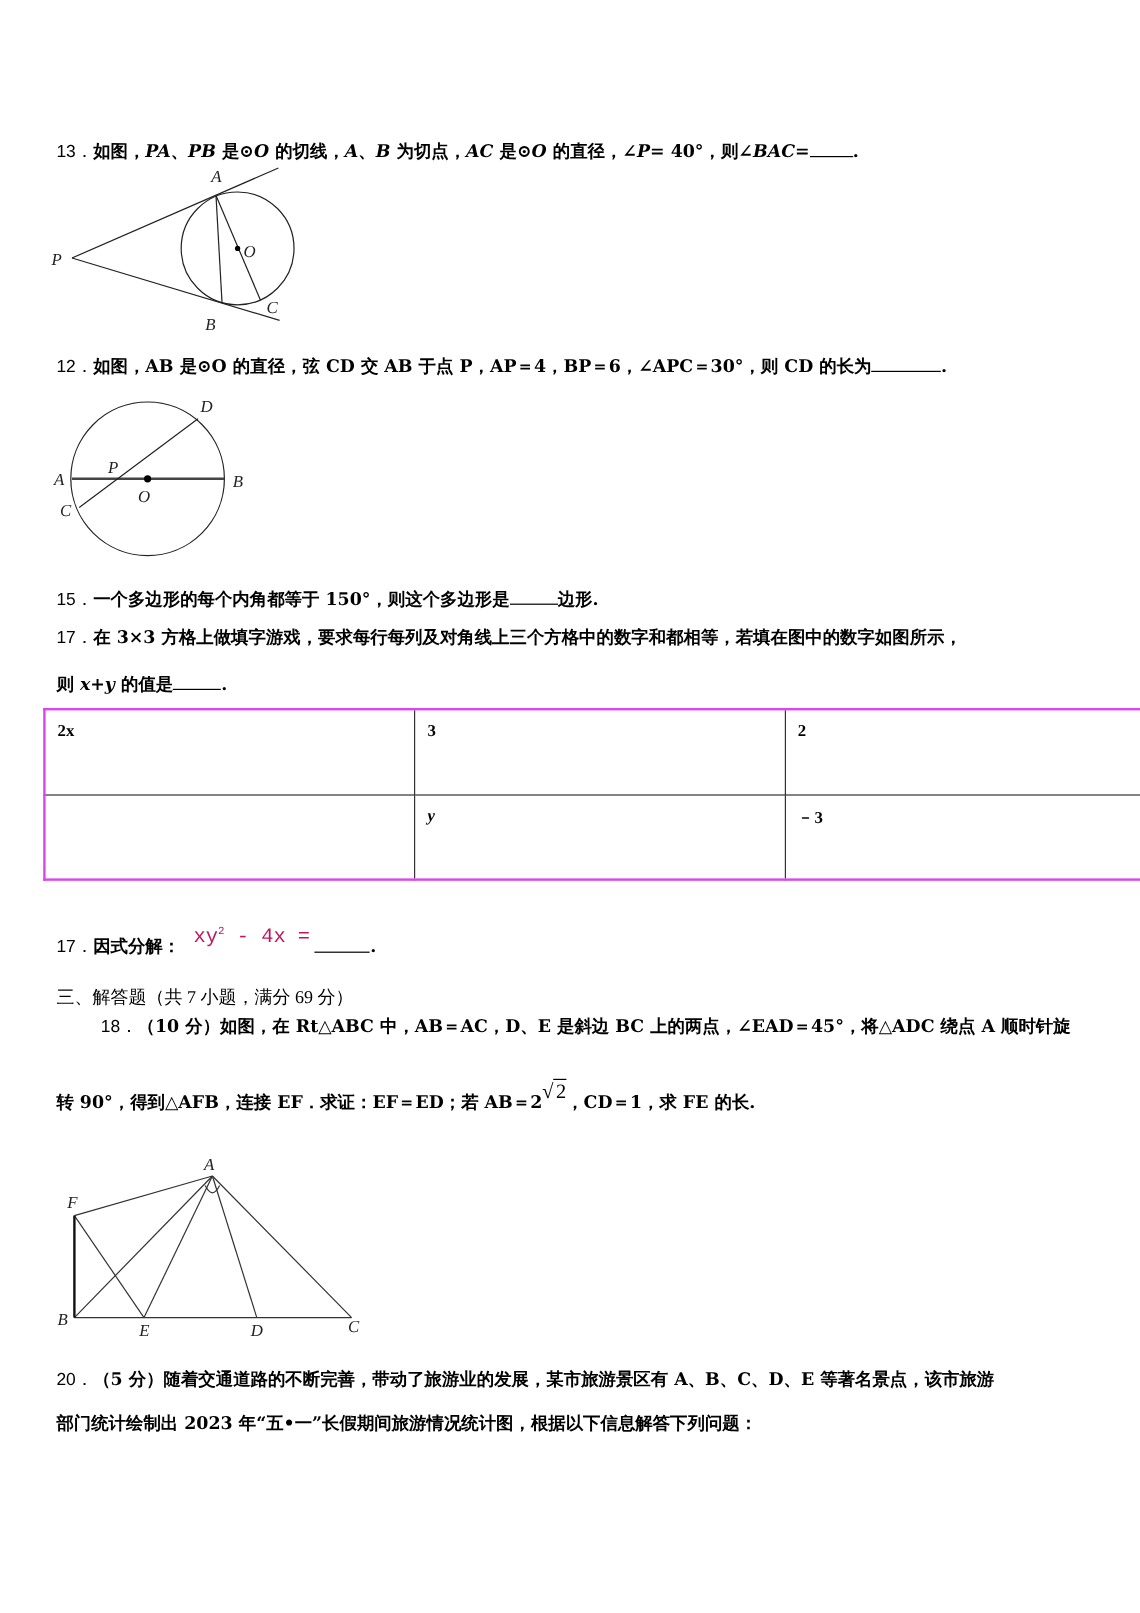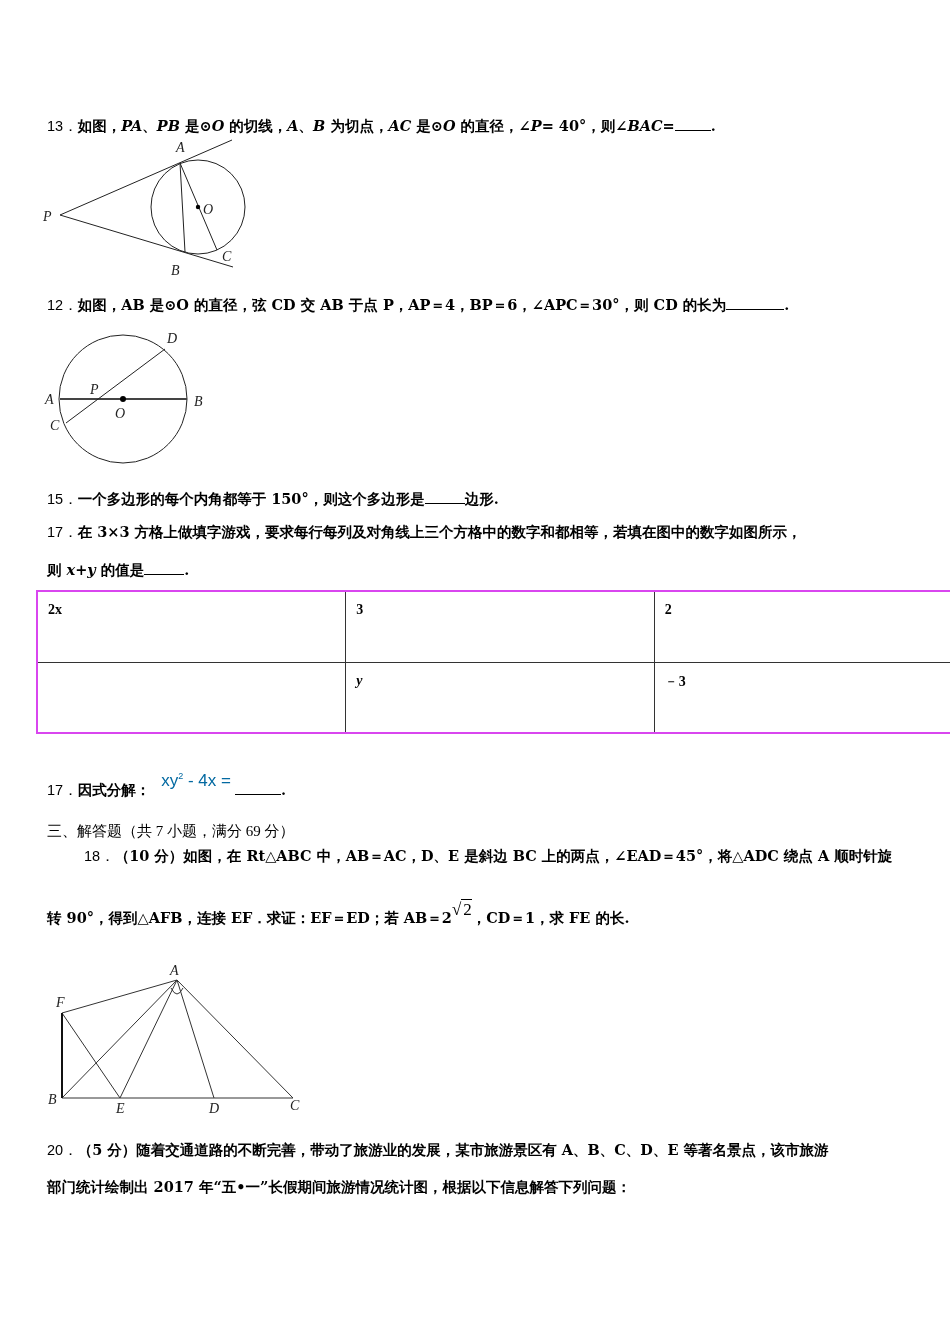--- a/index.html
+++ b/index.html
@@ -20,21 +20,21 @@
     position: absolute; left: 36px; top: 590px; width: 928px; height: 144px;
     border-collapse: collapse; border: 2px solid #d946ef;
   }
   .grid td {
     border: 1.5px solid #333; width: 33.3%; height: 47px; vertical-align: top;
     padding: 10px 10px 0 10px; font-size: 14px; font-weight: bold;
     font-family: "Liberation Serif", "DejaVu Serif", serif;
   }
   .section { position: absolute; left: 47px; top: 822px; font-size: 15px; font-weight: normal;
     font-family: Liberation Serif, serif; }
-  .expr { font-family: Liberation Sans, sans-serif; font-weight: normal; font-size: 17px; color: #0369a1; }
+  .expr { font-family: Liberation Mono, monospace; font-weight: normal; font-size: 17px; color: #be185d; }
   sup { font-size: 9px; }
   .sqrt { font-family: "Liberation Serif", serif; font-weight: normal; font-size: 17px; position: relative; top: -8px; }
   .sqrt span { border-top: 1px solid #000; padding-left: 2px; }
 </style>
 </head>
 <body>
 
 <div class="line" style="top:102px;margin-top:14px;">
   <span class="num">13．</span><span>如图，</span><i>PA</i><span>、</span><i>PB</i><span> 是⊙</span><i>O</i><span> 的切线，</span><i>A</i><span>、</span><i>B</i><span> 为切点，</span><i>AC</i><span> 是⊙</span><i>O</i><span> 的直径，∠</span><i>P</i><span>= 40°，则∠</span><i>BAC</i><span>=</span><span class="blank" style="width:36px"></span><span>.</span>
 </div>
@@ -137,14 +137,14 @@
     <text x="76" y="158">E</text>
     <text x="169" y="158">D</text>
     <text x="250" y="155">C</text>
   </g>
 </svg>
 
 <div class="line" style="top:1140px;">
   <span class="num">20．</span><span>（5 分）随着交通道路的不断完善，带动了旅游业的发展，某市旅游景区有 A、B、C、D、E 等著名景点，该市旅游</span>
 </div>
 <div class="line" style="top:1177px;">
-  <span>部门统计绘制出 2017 年“五•一”长假期间旅游情况统计图，根据以下信息解答下列问题：</span>
+  <span>部门统计绘制出 2023 年“五•一”长假期间旅游情况统计图，根据以下信息解答下列问题：</span>
 </div>
 
 </body></html>

